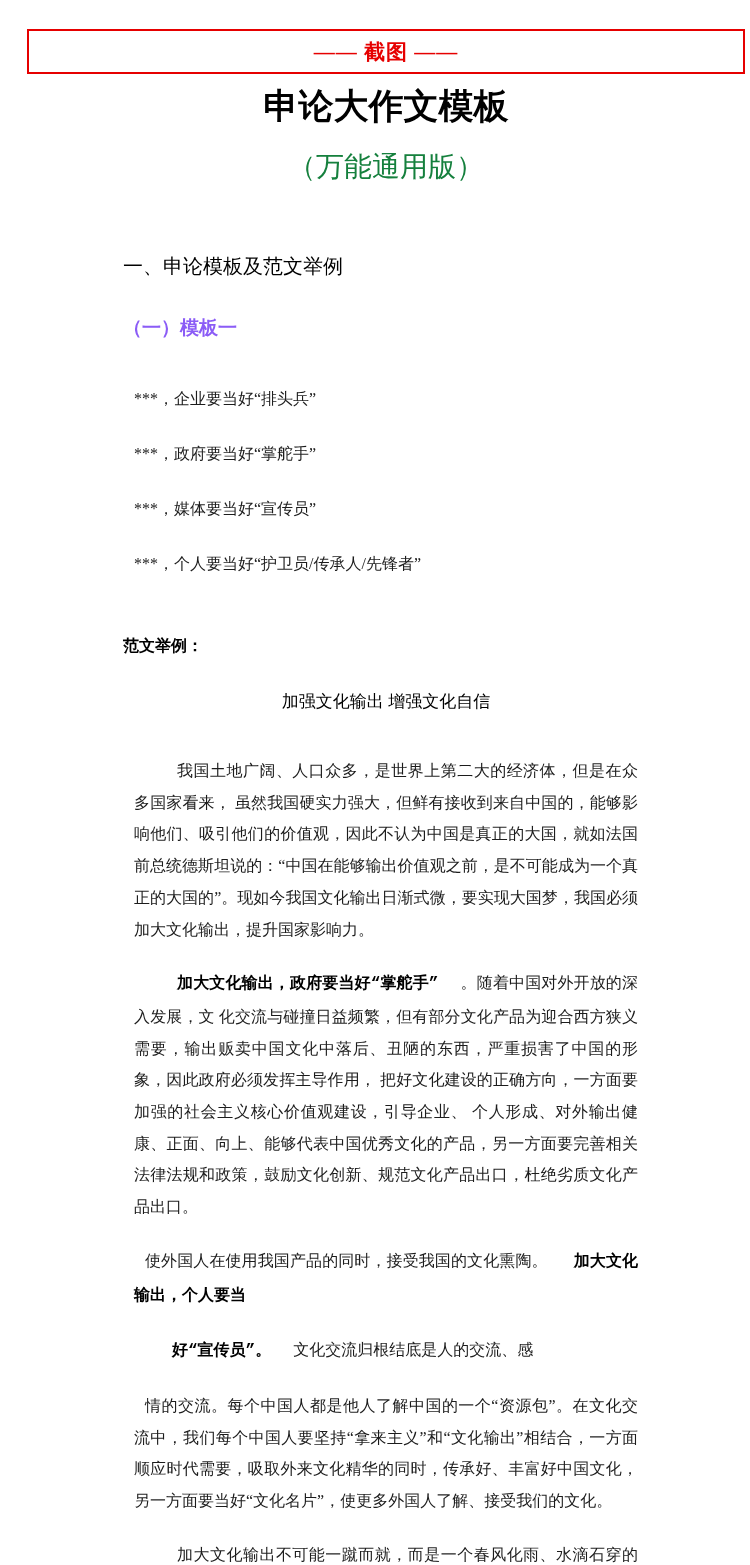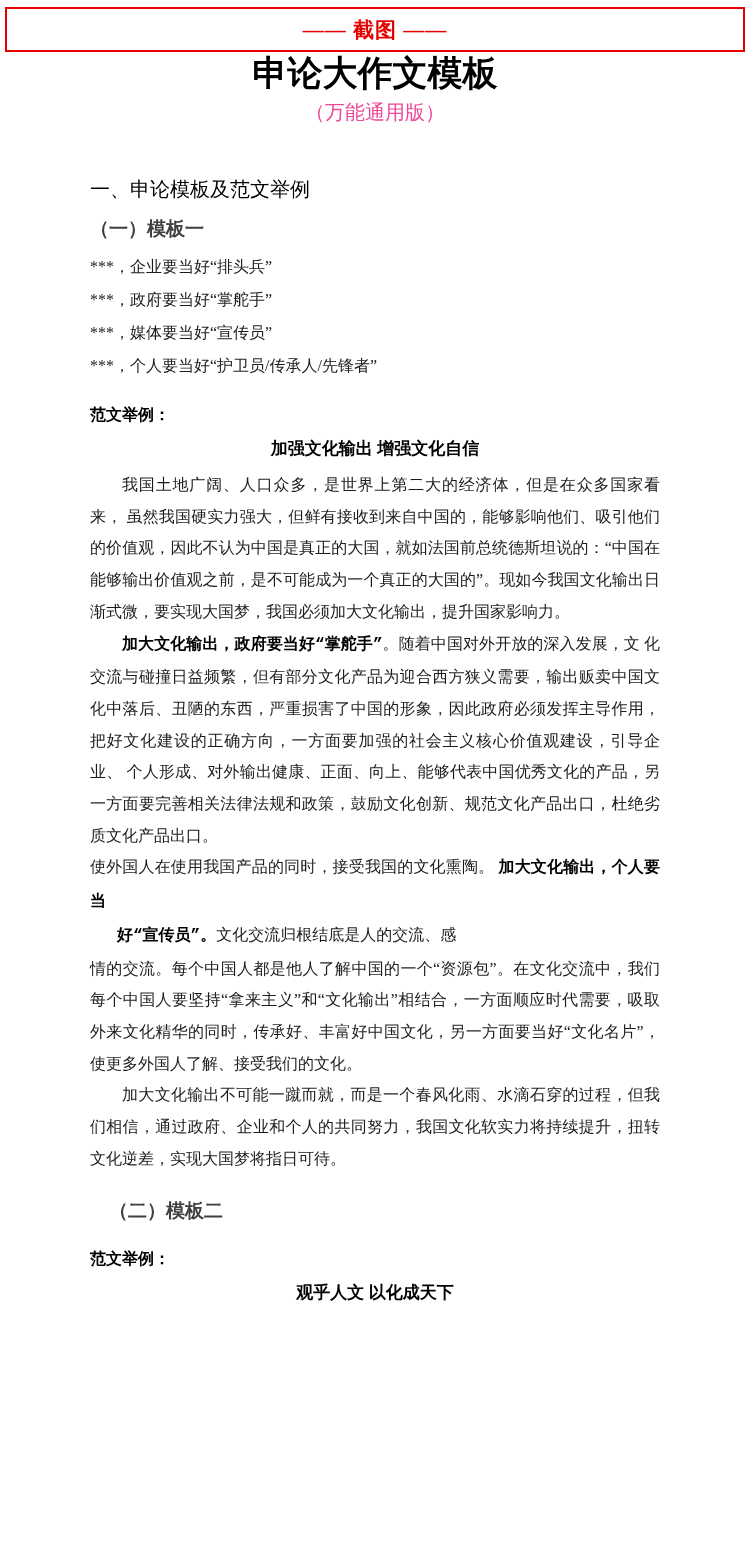--- a/index.html
+++ b/index.html
@@ -1,15 +1,15 @@
 <!DOCTYPE html>
 <html><head>
 <meta charset="utf-8">
 <style>
-  * { margin:0; padding:0; box-sizing:border-box; }
+  * { margin:0; padding:11px; box-sizing:border-box; }
   html,body { width:750px; }
   body {
     height:1565px;
     background:#ffffff;
     color:#1c1c1c;
     font-family:"Liberation Serif","DejaVu Serif",serif;
     overflow:hidden;
   }
   .banner {
     margin:7px 5px 0 5px;
@@ -30,38 +30,38 @@
   .doc-title {
     margin-top:0;
     text-align:center;
     font-size:35px;
     font-weight:bold;
     color:#000000;
     line-height:44px;
   }
   .doc-subtitle {
     text-align:center;
-    font-size:20px;
-    color:#ec4899;
+    font-size:28px;
+    color:#15803d;
     line-height:32px;
   }
   .content { padding:0 90px; }
   .h1 {
     margin-top:48px;
     font-size:20px;
     font-weight:normal;
     color:#000000;
     line-height:26px;
     font-family:"Liberation Sans","DejaVu Sans",sans-serif;
   }
   .h2 {
     margin-top:14px;
     font-size:19px;
     font-weight:bold;
-    color:#404040;
+    color:#8b5cf6;
     line-height:26px;
     font-family:"Liberation Sans","DejaVu Sans",sans-serif;
   }
   .h2.second { margin-top:24px;margin-left:19px; }
   .tpl-list { margin-top:8px; }
   .tpl-line {
     font-size:16px;
     line-height:33px;
     color:#1c1c1c;
   }
@@ -71,21 +71,21 @@
     font-weight:bold;
     color:#000000;
     line-height:26px;
     font-family:"Liberation Sans","DejaVu Sans",sans-serif;
   }
   .example-label.second { margin-top:22px; }
   .essay-title {
     margin-top:8px;
     text-align:center;
     font-size:17px;
-    font-weight:bold;
+    font-weight:normal;
     color:#000000;
     line-height:26px;
     font-family:"Liberation Sans","DejaVu Sans",sans-serif;
   }
   .essay { margin-top:7px; }
   .essay p {
     font-size:16px;
     line-height:31.7px;
     text-align:justify;
     color:#1c1c1c;

